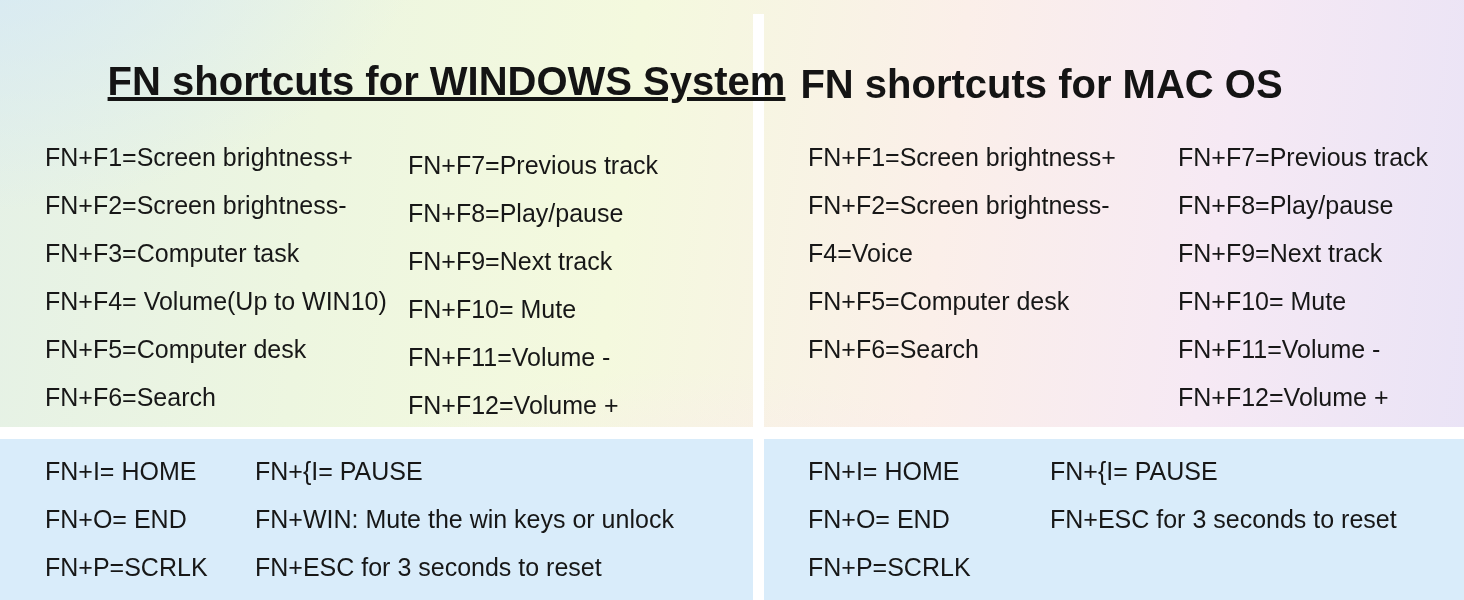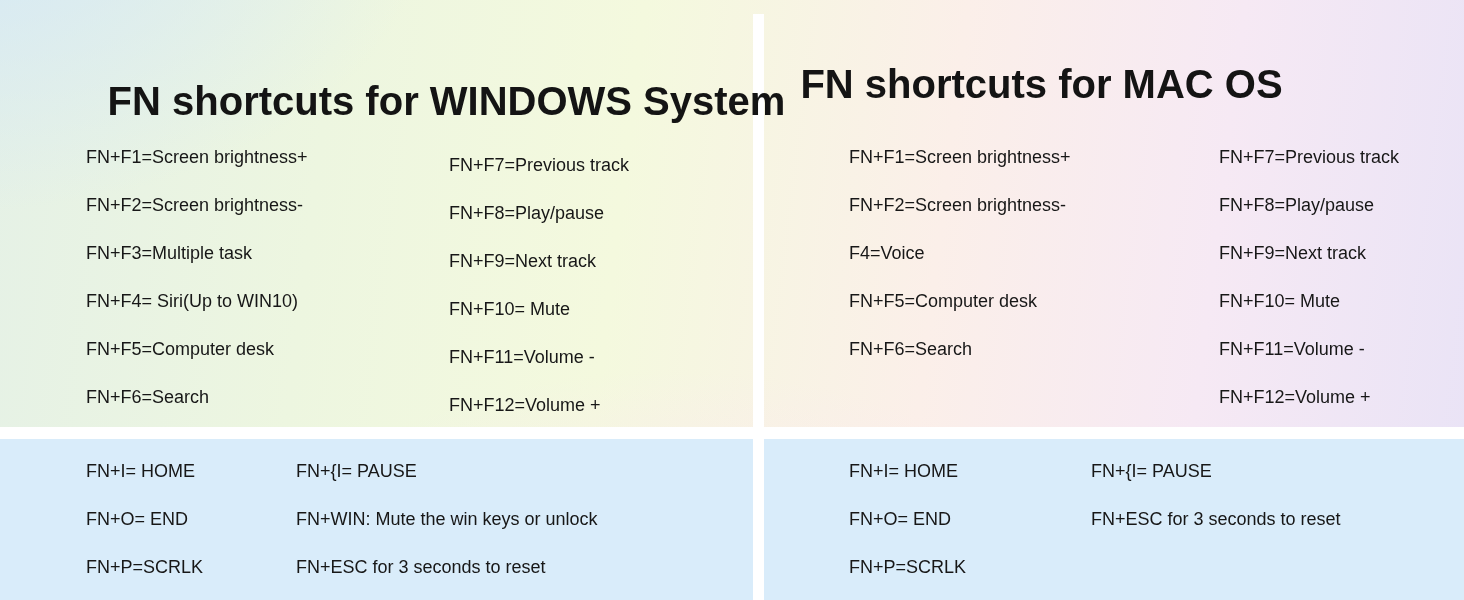--- a/index.html
+++ b/index.html
@@ -18,28 +18,28 @@
   .bottom-bg.left{left:0;width:753px;}
   .bottom-bg.right{left:764px;width:700px;}
   .h-band{position:absolute;left:0;top:427px;width:1464px;height:12px;background:#ffffff;}
   .v-divider{position:absolute;left:753px;top:14px;width:11px;height:586px;background:#ffffff;}
   .title{
     position:absolute;margin:0;
     font-size:40px;font-weight:bold;line-height:1.0;
     text-align:center;white-space:nowrap;color:#141414;
     letter-spacing:0px;
   }
-  .title.win{left:0;width:893px;top:81px;}
+  .title.win{left:0;width:893px;top:61px;text-decoration:underline;}
   .title.mac{left:764px;width:555px;top:64px;}
   ul.col{
     position:absolute;margin:0;padding:0;list-style:none;
   }
   ul.col li{
     height:48px;line-height:48px;
-    font-size:18px;white-space:nowrap;color:#171717;margin-left:41px;
+    font-size:25px;white-space:nowrap;color:#171717;
   }
   .win-c1{left:45px;top:133px;}
   .win-c2{left:408px;top:141px;}
   .mac-c1{left:808px;top:133px;}
   .mac-c2{left:1178px;top:133px;}
   .win-x1{left:45px;top:447px;}
   .win-x2{left:255px;top:447px;}
   .mac-x1{left:808px;top:447px;}
   .mac-x2{left:1050px;top:447px;}
 </style>
@@ -52,22 +52,22 @@
   <div class="bottom-bg right"></div>
   <div class="h-band"></div>
   <div class="v-divider"></div>
 
   <h1 class="title win">FN shortcuts for WINDOWS System</h1>
   <h1 class="title mac">FN shortcuts for MAC OS</h1>
 
   <ul class="col win-c1">
     <li>FN+F1=Screen brightness+</li>
     <li>FN+F2=Screen brightness-</li>
-    <li>FN+F3=Multiple task</li>
-    <li>FN+F4= Siri(Up to WIN10)</li>
+    <li>FN+F3=Computer task</li>
+    <li>FN+F4= Volume(Up to WIN10)</li>
     <li>FN+F5=Computer desk</li>
     <li>FN+F6=Search</li>
   </ul>
 
   <ul class="col win-c2">
     <li>FN+F7=Previous track</li>
     <li>FN+F8=Play/pause</li>
     <li>FN+F9=Next track</li>
     <li>FN+F10= Mute</li>
     <li>FN+F11=Volume -</li>

